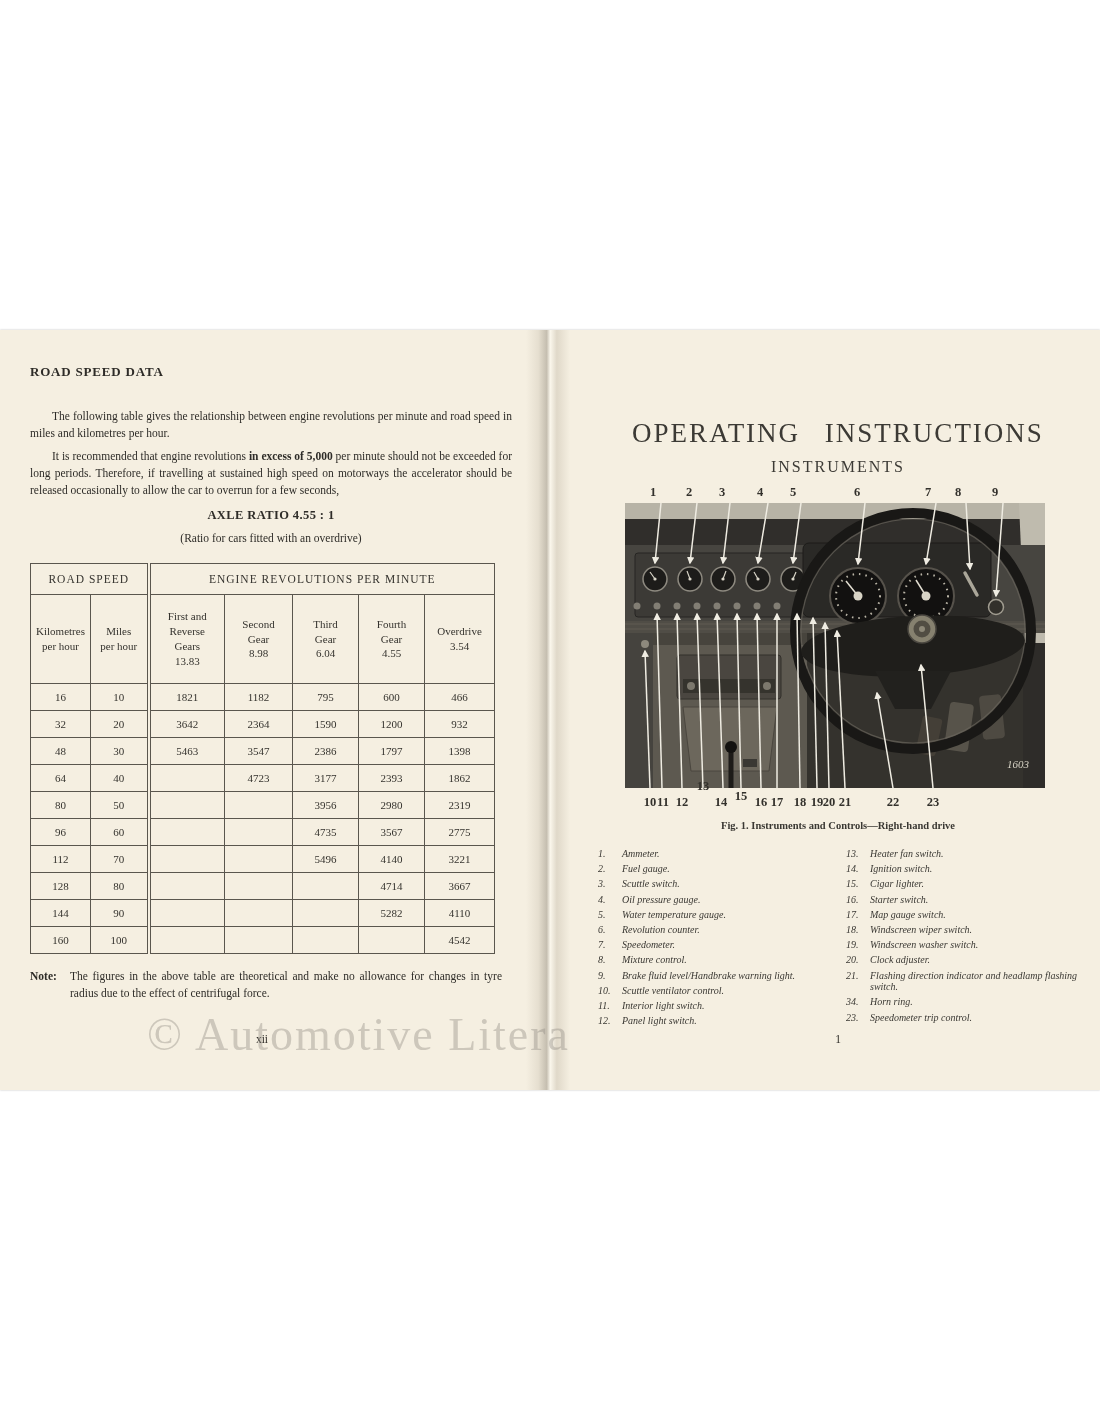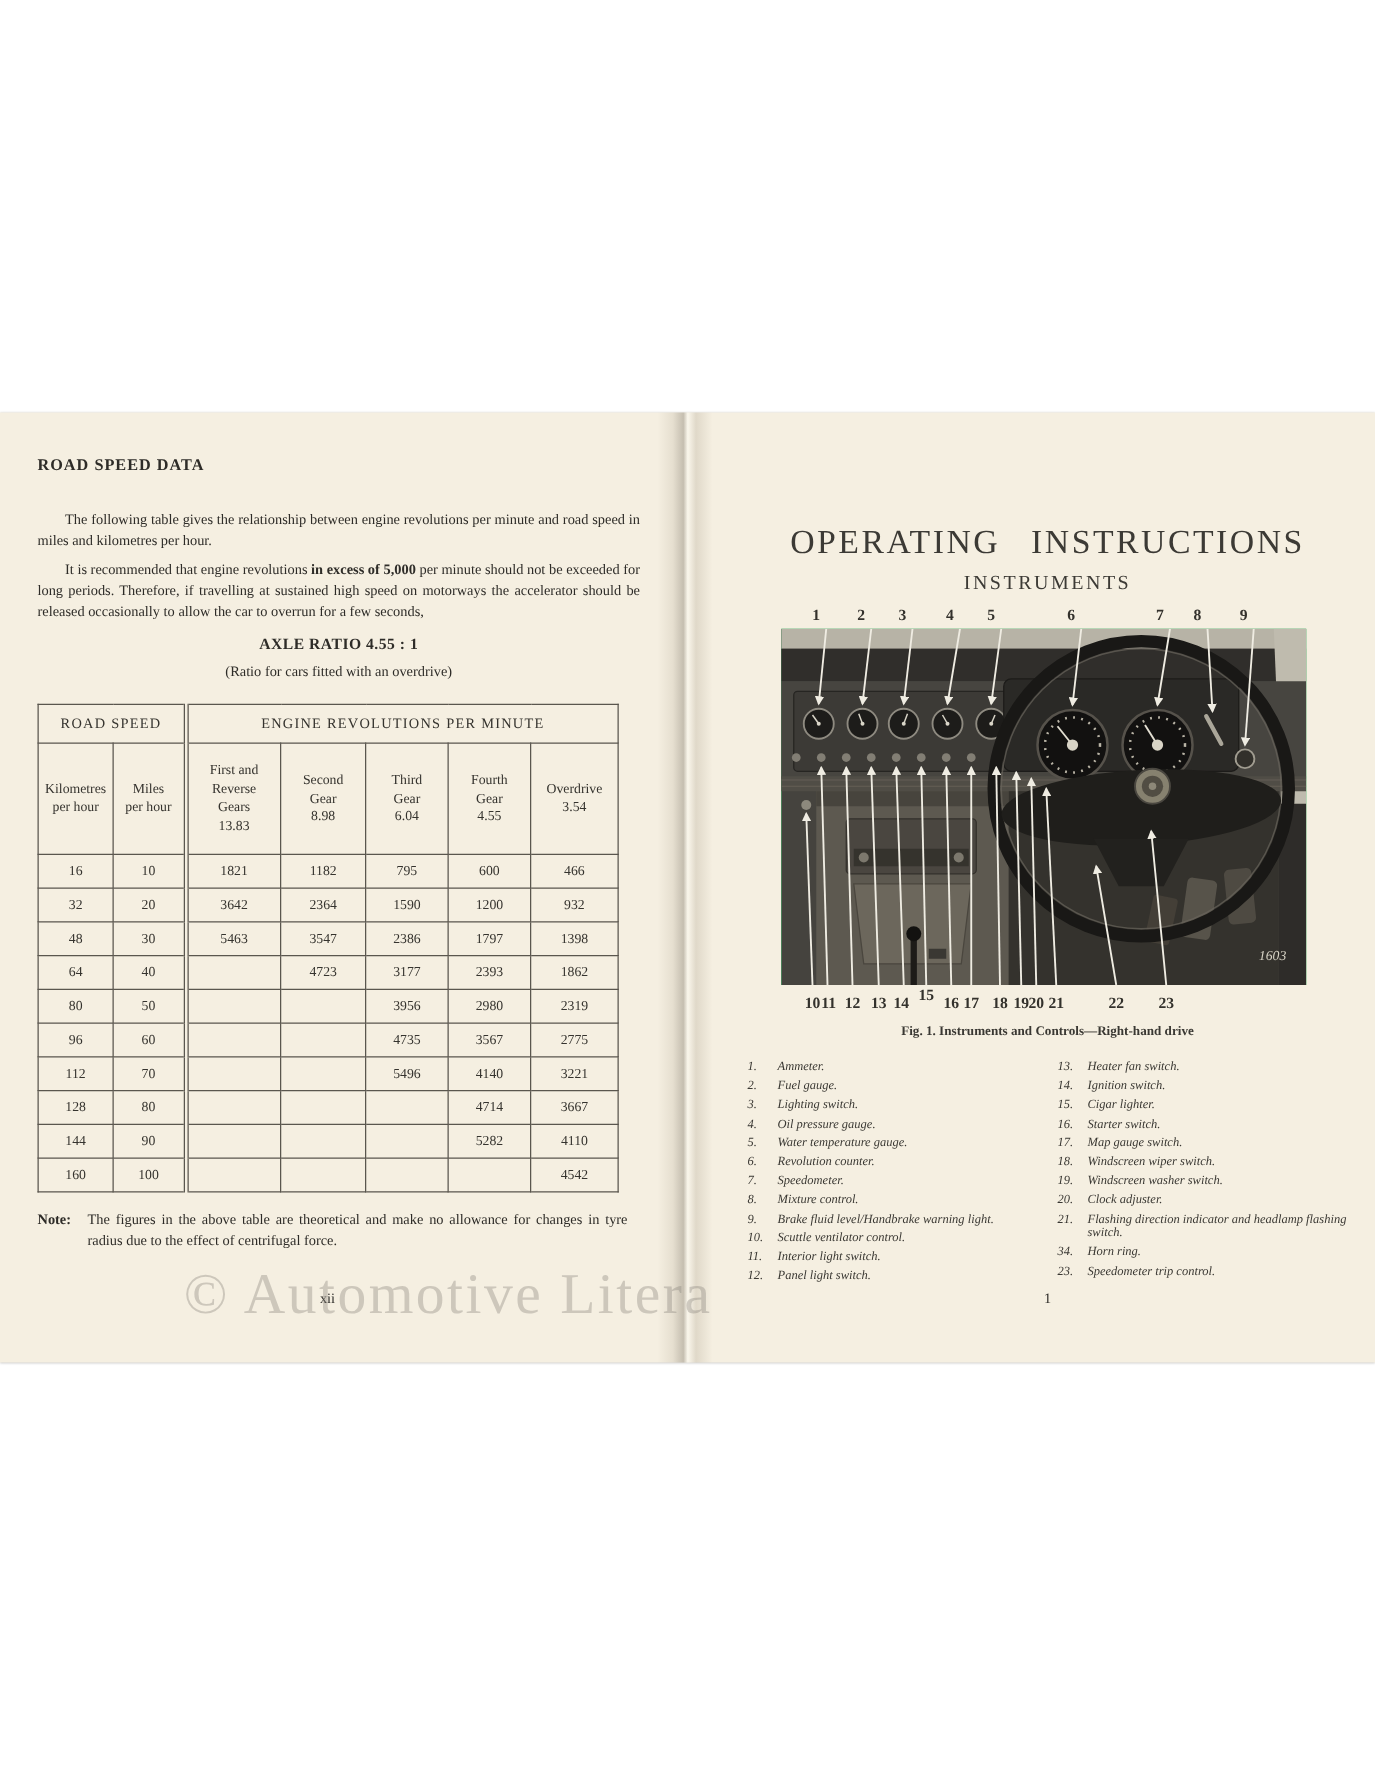--- a/index.html
+++ b/index.html
@@ -44,21 +44,21 @@
   .note{position:absolute;left:30px;top:638px;width:472px;display:flex;font-size:11.5px;line-height:1.5;}
   .note .lbl{width:40px;flex:none;font-weight:bold;}
   .note .txt{flex:1;text-align:justify;}
   .lp-pagenum{position:absolute;left:30px;width:464px;top:703px;text-align:center;font-size:11.5px;}
   
   .rp-center{position:absolute;left:568px;width:540px;text-align:center;}
   .rp-title{top:88px;font-size:27px;letter-spacing:2px;word-spacing:16px;color:#3c3a35;}
   .rp-subtitle{top:128px;font-size:16px;letter-spacing:2px;color:#3c3a35;}
   .figure{position:absolute;left:617px;top:155px;width:440px;height:335px;}
   .callout{position:absolute;transform:translateX(-50%);font-weight:bold;font-size:12.5px;color:#33312c;}
-  .photo{position:absolute;left:8px;top:18px;width:420px;height:285px;background:#22c55e;}
+  .photo{position:absolute;left:8px;top:18px;width:420px;height:285px;background:#3b82f6;}
   .photo svg{display:block;}
   .caption{top:490px;font-size:10.5px;font-weight:bold;color:#3a3833;}
   .legend{position:absolute;top:518px;font-size:10px;font-style:italic;color:#3a3833;}
   .legend-left{left:598px;width:244px;}
   .legend-right{left:846px;width:234px;}
   .leg-row{display:flex;margin-bottom:3.4px;line-height:1.18;}
   .leg-n{width:24px;flex:none;}
   .leg-t{flex:1;}
   .rp-pagenum{top:703px;font-size:11.5px;}
 </style>
@@ -350,21 +350,21 @@
             <line x1="268" y1="285" x2="252" y2="190" marker-end="url(#arr)"></line>
             <line x1="308" y1="285" x2="296" y2="162" marker-end="url(#arr)"></line>
           </g>
           <text x="404" y="265" text-anchor="end" font-size="11" font-style="italic" fill="#d6d2c4">1603</text>
         </svg>
       </div>
 
       <span class="callout" style="left:33px;top:310px">10</span>
       <span class="callout" style="left:46px;top:310px">11</span>
       <span class="callout" style="left:65px;top:310px">12</span>
-      <span class="callout" style="left:86px;top:310px">13</span>
+      <span class="callout" style="left:86px;top:294px">13</span>
       <span class="callout" style="left:104px;top:310px">14</span>
       <span class="callout" style="left:124px;top:304px">15</span>
       <span class="callout" style="left:144px;top:310px">16</span>
       <span class="callout" style="left:160px;top:310px">17</span>
       <span class="callout" style="left:183px;top:310px">18</span>
       <span class="callout" style="left:200px;top:310px">19</span>
       <span class="callout" style="left:212px;top:310px">20</span>
       <span class="callout" style="left:228px;top:310px">21</span>
       <span class="callout" style="left:276px;top:310px">22</span>
       <span class="callout" style="left:316px;top:310px">23</span>
@@ -376,21 +376,21 @@
       <div class="leg-row">
           <span class="leg-n">1.</span>
           <span class="leg-t">Ammeter.</span>
         </div>
       <div class="leg-row">
           <span class="leg-n">2.</span>
           <span class="leg-t">Fuel gauge.</span>
         </div>
       <div class="leg-row">
           <span class="leg-n">3.</span>
-          <span class="leg-t">Lighting switch.</span>
+          <span class="leg-t">Scuttle switch.</span>
         </div>
       <div class="leg-row">
           <span class="leg-n">4.</span>
           <span class="leg-t">Oil pressure gauge.</span>
         </div>
       <div class="leg-row">
           <span class="leg-n">5.</span>
           <span class="leg-t">Water temperature gauge.</span>
         </div>
       <div class="leg-row">

